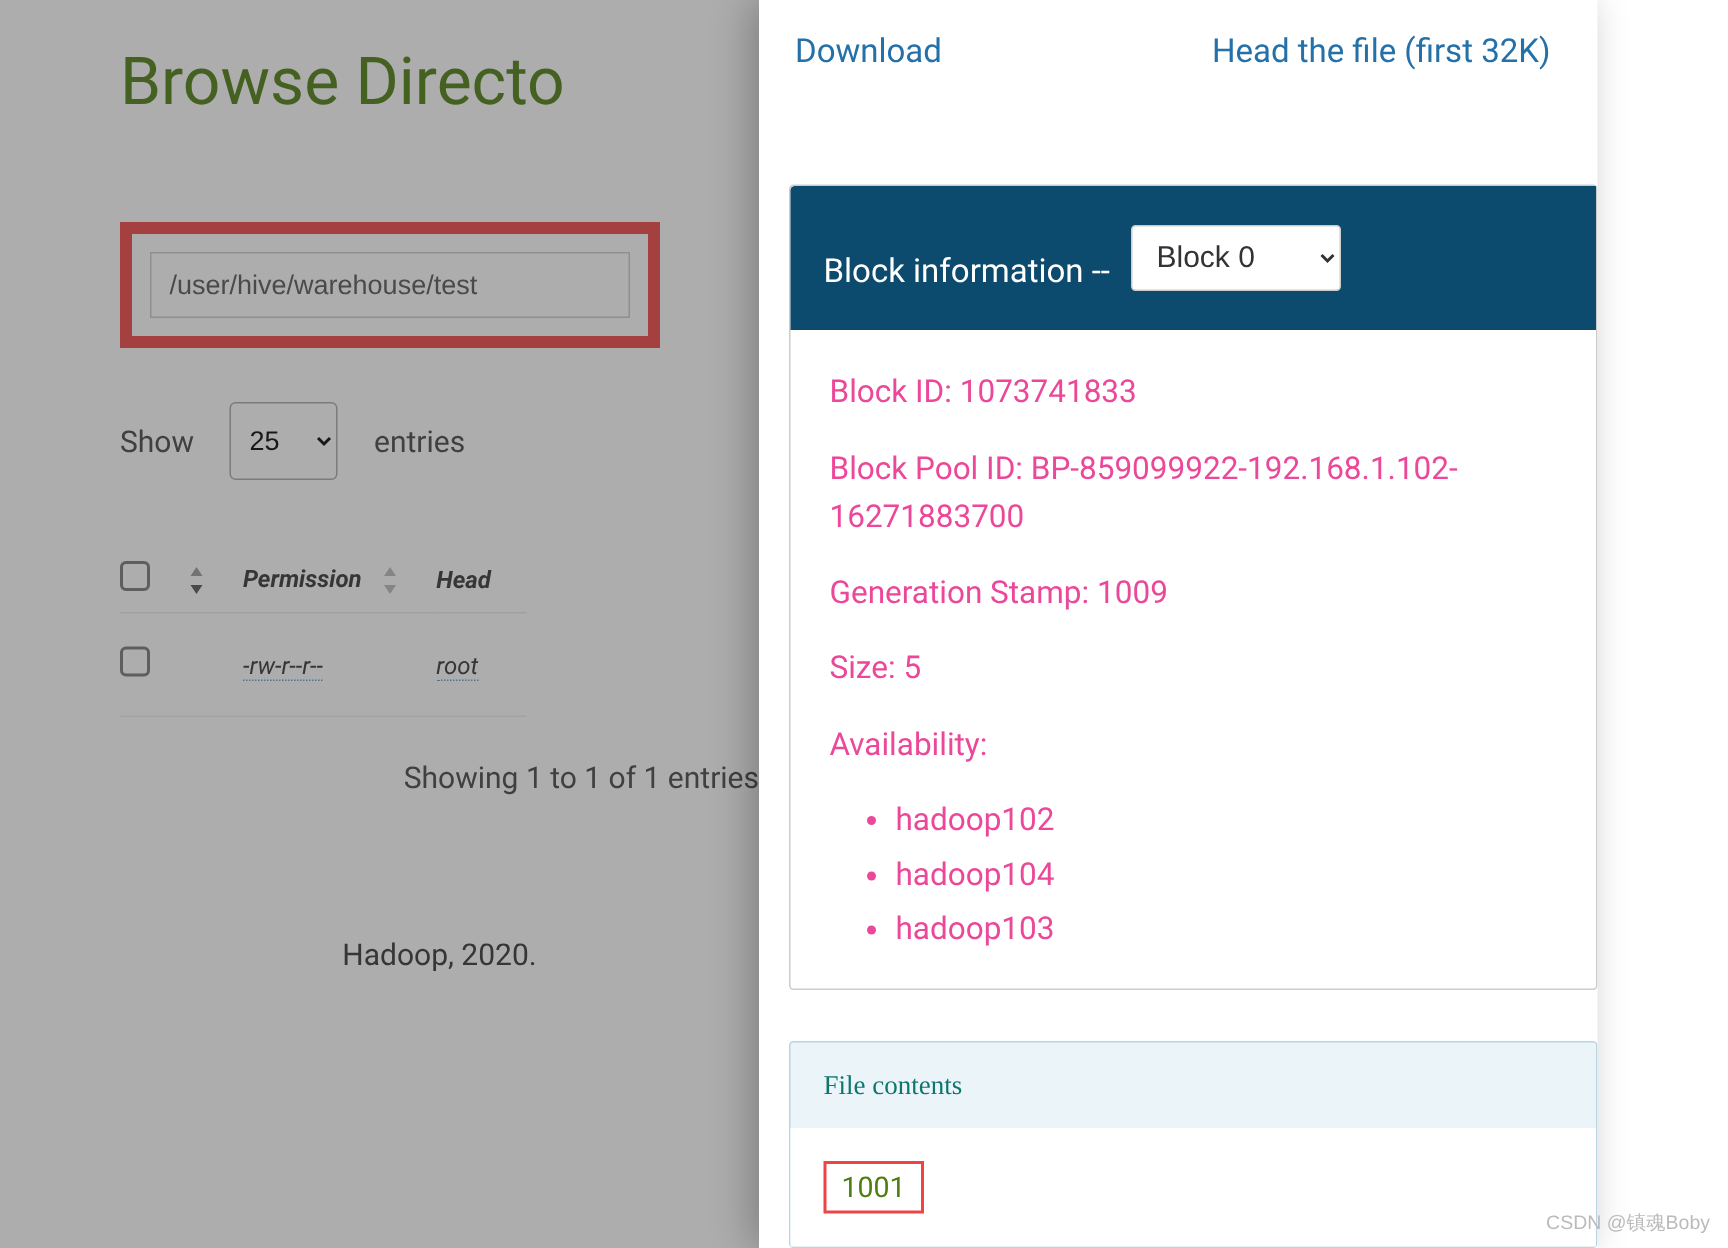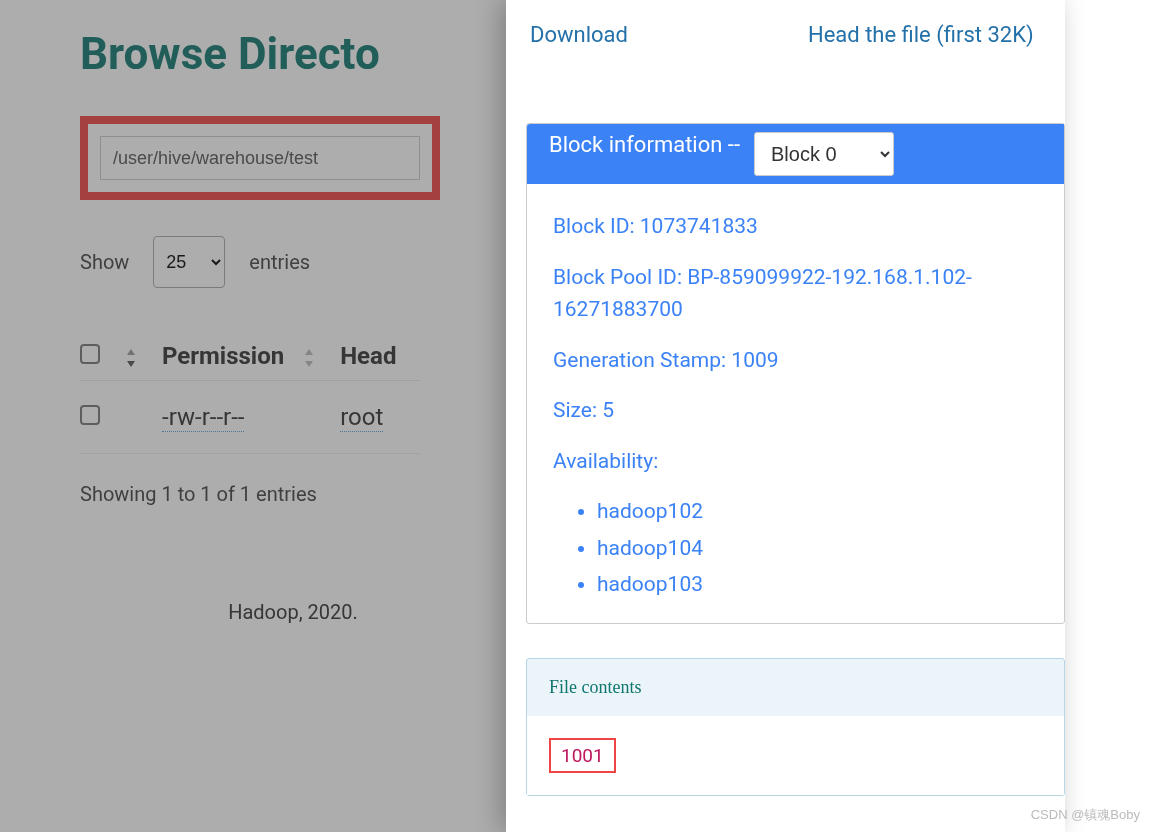--- a/index.html
+++ b/index.html
@@ -15,23 +15,23 @@
     
     .left-panel {
       position: absolute;
       left: 0; top: 0;
       width: 506px;
       height: 832px;
       padding: 28px 0 0 80px;
     }
     .page-title {
       font-size: 44px;
-      font-weight: 700;
-      color: #0f766e;
-      margin-bottom: 36px;
+      font-weight: 400;
+      color: #4d7c0f;
+      margin-bottom: 68px;
     }
     .path-row {
       margin-bottom: 36px;
     }
     .path-input-wrap {
       border: 8px solid #ef4444;
       display: inline-block;
       padding: 12px;
     }
     .path-input {
@@ -55,21 +55,22 @@
       height: 52px;
       width: 72px;
       font-size: 18px;
       padding: 0 8px;
       border: 1px solid #aaa;
       border-radius: 4px;
       background: #fff;
     }
     table.dir-table {
       border-collapse: collapse;
-      font-size: 24px;
+      font-size: 16px;
+      font-style: italic;
     }
     .dir-table th {
       text-align: left;
       padding: 10px 24px 10px 0;
       font-weight: 700;
       border-bottom: 1px solid #e9e9e9;
       vertical-align: middle;
     }
     .dir-table td {
       padding: 22px 24px 22px 0;
@@ -91,20 +92,21 @@
     .sort-icon svg { display: block; }
     .perm-val, .owner-val {
       color: #333;
       border-bottom: 1px dotted #5aa0d6;
       cursor: pointer;
     }
     .showing-text {
       margin-top: 28px;
       font-size: 20px;
       color: #444;
+      text-align: right;
     }
     .footer-text {
       margin-top: 94px;
       font-size: 20px;
       color: #333;
       text-align: center;
     }
     
     .dim {
       position: absolute;
@@ -135,43 +137,43 @@
       color: #2471a9;
       cursor: pointer;
     }
     .block-info-box {
       border: 1px solid #ccc;
       border-radius: 3px;
       overflow: visible;
       margin-right: 0;
     }
     .block-header {
-      background: #3b82f6;
+      background: #0c4a6e;
       color: #fff;
       font-size: 22px;
-      padding: 8px 22px;
+      padding: 26px 22px;
       display: flex;
-      align-items: flex-start;
+      align-items: flex-end;
       gap: 14px;
       border-top-left-radius: 3px;
     }
     .block-select {
       height: 44px;
       width: 140px;
       font-size: 20px;
       padding: 0 12px;
       border: 1px solid #ccc;
       border-radius: 3px;
       background: #fff;
       color: #333;
     }
     .block-body {
       padding: 26px 26px 18px 26px;
       font-size: 21px;
-      color: #3b82f6;
+      color: #ec4899;
       line-height: 1.55;
     }
     .block-body p { margin-bottom: 18px; }
     .avail-list {
       margin: 10px 0 0 44px;
       list-style: disc;
     }
     .avail-list li { margin-bottom: 4px; }
     .file-contents-box {
       margin-top: 34px;
@@ -188,21 +190,21 @@
     }
     .fc-body {
       background: #fff;
       padding: 22px 22px;
     }
     .fc-content-box {
       border: 2.5px solid #e44;
       display: inline-block;
       padding: 4px 10px;
       font-size: 19px;
-      color: #be185d;
+      color: #4d7c0f;
     }
     .watermark {
       position: absolute;
       right: 12px;
       bottom: 8px;
       font-size: 13px;
       color: #bbb;
       font-family: sans-serif;
     }
   </style>

